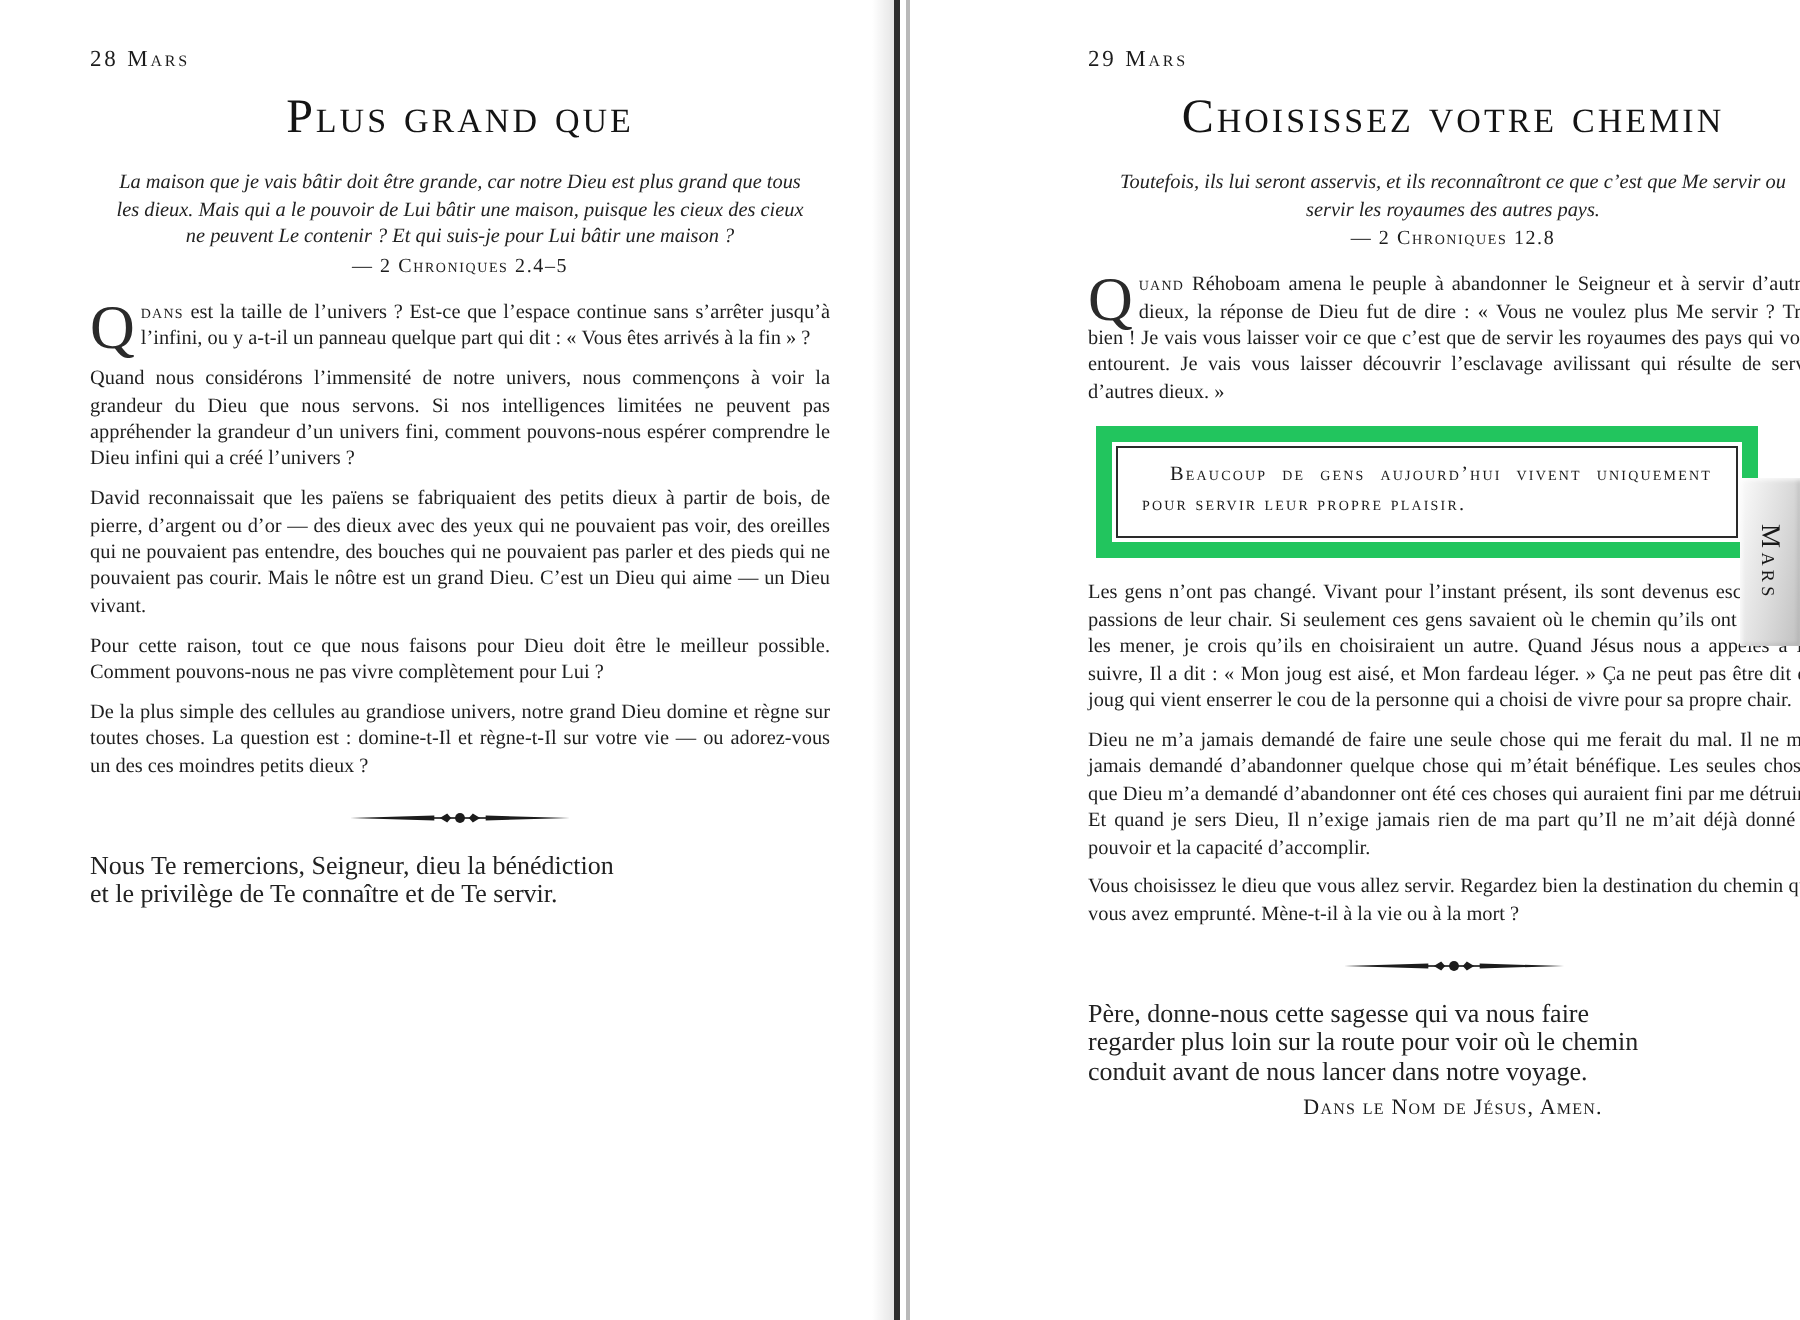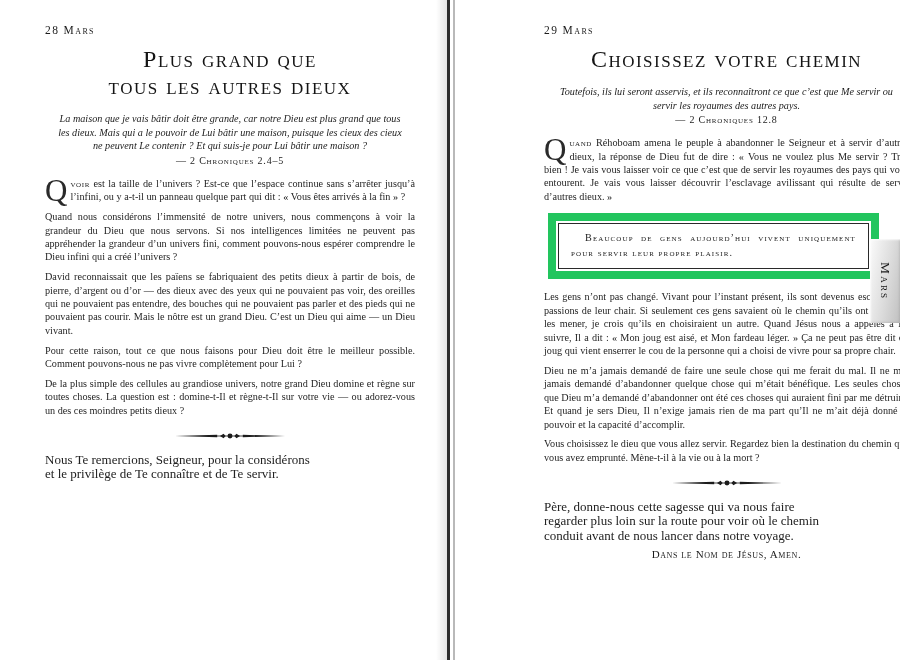--- a/index.html
+++ b/index.html
@@ -79,27 +79,26 @@
 </style>
 </head>
 <body>
 
 <div class="book">
 
   <section class="page page-left">
     <div class="page-date">28 Mars</div>
     <h1 class="page-title">
       <span class="title-line">Plus grand que</span>
-      <span class="title-line">tous les autres dieux</span>
     </h1>
     <div class="epigraph">La maison que je vais bâtir doit être grande, car notre Dieu est plus grand que tous les dieux. Mais qui a le pouvoir de Lui bâtir une maison, puisque les cieux des cieux ne peuvent Le contenir&nbsp;? Et qui suis-je pour Lui bâtir une maison&nbsp;?</div>
     <div class="scripture-ref">— 2 Chroniques 2.4–5</div>
 
     <div class="body-copy">
-      <p><span class="dropcap">Q</span><span class="lead">voir</span><span> est la taille de l’univers&nbsp;? Est-ce que l’espace continue sans s’arrêter jusqu’à l’infini, ou y a-t-il un panneau quelque part qui dit&nbsp;: «&nbsp;Vous êtes arrivés à la fin&nbsp;»&nbsp;?</span></p>
+      <p><span class="dropcap">Q</span><span class="lead">dans</span><span> est la taille de l’univers&nbsp;? Est-ce que l’espace continue sans s’arrêter jusqu’à l’infini, ou y a-t-il un panneau quelque part qui dit&nbsp;: «&nbsp;Vous êtes arrivés à la fin&nbsp;»&nbsp;?</span></p>
       <p>Quand nous considérons l’immensité de notre univers, nous commençons à voir la grandeur du Dieu que nous servons. Si nos intelligences limitées ne peuvent pas appréhender la grandeur d’un univers fini, comment pouvons-nous espérer comprendre le Dieu infini qui a créé l’univers&nbsp;?</p>
       <p>David reconnaissait que les païens se fabriquaient des petits dieux à partir de bois, de pierre, d’argent ou d’or — des dieux avec des yeux qui ne pouvaient pas voir, des oreilles qui ne pouvaient pas entendre, des bouches qui ne pouvaient pas parler et des pieds qui ne pouvaient pas courir. Mais le nôtre est un grand Dieu. C’est un Dieu qui aime — un Dieu vivant.</p>
     </div>
 
 
     <div class="body-copy no-top">
       <p>Pour cette raison, tout ce que nous faisons pour Dieu doit être le meilleur possible. Comment pouvons-nous ne pas vivre complètement pour Lui&nbsp;?</p>
       <p>De la plus simple des cellules au grandiose univers, notre grand Dieu domine et règne sur toutes choses. La question est&nbsp;: domine-t-Il et règne-t-Il sur votre vie — ou adorez-vous un des ces moindres petits dieux&nbsp;?</p>
     </div>
 
@@ -108,21 +107,21 @@
         <rect x="42" y="5.55" width="36" height="0.9"></rect>
         <polygon points="0,6 46,4.7 46,7.3"></polygon>
         <polygon points="120,6 74,4.7 74,7.3"></polygon>
         <path d="M49,6 l4,-2.4 2.2,2.4 -2.2,2.4 z"></path>
         <circle cx="60" cy="6" r="2.7"></circle>
         <path d="M71,6 l-4,-2.4 -2.2,2.4 2.2,2.4 z"></path>
       </g>
     </svg>
 
     <div class="prayer">
-      <div>Nous Te remercions, Seigneur, pour la considérons</div>
+      <div>Nous Te remercions, Seigneur, dieu la bénédiction</div>
       <div>et le privilège de Te connaître et de Te servir.</div>
     </div>
   </section>
 
   <div class="spine-shadow"></div>
   <div class="spine-line-dark"></div>
   <div class="spine-line-light"></div>
 
   <section class="page page-right">
     <div class="page-date">29 Mars</div>

